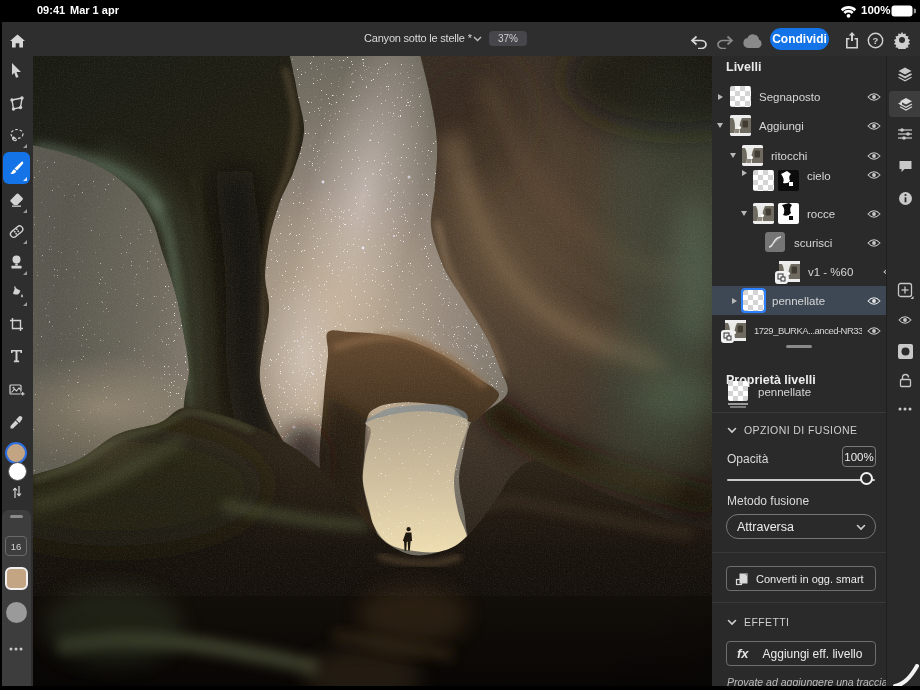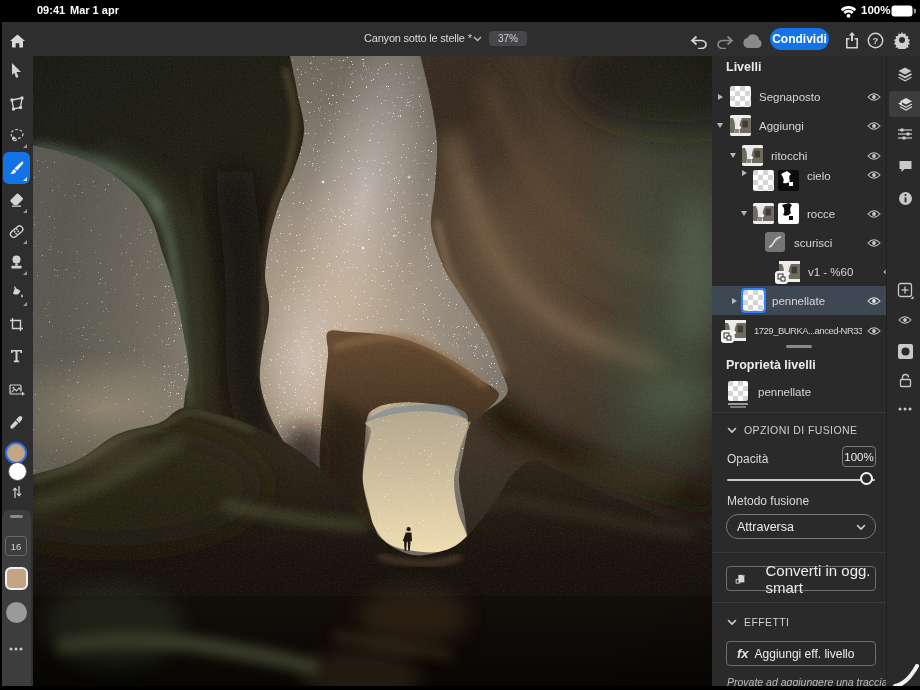--- a/index.html
+++ b/index.html
@@ -530,21 +530,21 @@
         </svg></span>
 <div style="flex:1;color:#d6d6d6;font-size:11.5px;margin-left:8px;white-space:nowrap;overflow:hidden;font-size:9.5px;letter-spacing:-0.5px;">1729_BURKA...anced-NR33</div>
 <div style="width:24px;display:flex;justify-content:center">
         <svg width="14" height="10" viewBox="0 0 14 10">
           <path d="M1,5 Q7,-1.5 13,5 Q7,11.5 1,5Z" fill="none" stroke="#c8c8c8" stroke-width="1.1"></path>
           <circle cx="7" cy="5" r="1.9" fill="#c8c8c8"></circle>
         </svg>
       </div>
     </div>
 <div style="position:absolute;left:74px;top:289px;width:26px;height:3px;border-radius:2px;background:#8a8a8a"></div>
-<div style="position:absolute;left:14px;top:302px;color:#ececec;font-size:12.5px;font-weight:700">Proprietà livelli</div>
+<div style="position:absolute;left:14px;top:317px;color:#ececec;font-size:12.5px;font-weight:700">Proprietà livelli</div>
 <div style="position:absolute;left:16px;top:325px;width:20px;height:20px;background:repeating-conic-gradient(#fff 0% 25%, #d4d4d4 0% 50%);background-size:10px 10px;border-radius:2px"></div>
 <div style="position:absolute;left:16px;top:347px;width:20px;height:2px;background:#9a9a9a"></div>
 <div style="position:absolute;left:18px;top:350px;width:16px;height:2px;background:#7a7a7a"></div>
 <div style="position:absolute;left:46px;top:330px;color:#d6d6d6;font-size:11.5px">pennellate</div>
 <div style="position:absolute;left:0;top:356px;width:174px;height:1px;background:#3a3a3a"></div>
 <div style="position:absolute;left:15px;top:368px;width:150px;height:12px;color:#cfcfcf;font-size:10.5px;letter-spacing:0.4px;display:flex;align-items:center;gap:7px">
       <svg width="10" height="7" viewBox="0 0 10 7">
         <path d="M1.5,1.5 L5,5 L8.5,1.5" stroke="#cfcfcf" stroke-width="1.6" fill="none" stroke-linecap="round"></path>
       </svg>
       <span>OPZIONI DI FUSIONE</span>
@@ -560,32 +560,32 @@
           <path d="M1.5,1.5 L5,5 L8.5,1.5" stroke="#cfcfcf" stroke-width="1.6" fill="none" stroke-linecap="round"></path>
         </svg></span>
     </div>
 <div style="position:absolute;left:0;top:496px;width:174px;height:1px;background:#3a3a3a"></div>
 <div style="position:absolute;left:14px;top:510px;width:150px;height:25px;border:1px solid #6e6e6e;border-radius:4px;display:flex;align-items:center;color:#ececec;font-size:12px">
 <svg style="margin-left:8px" width="14" height="14" viewBox="0 0 14 14">
         <rect x="4.5" y="1.5" width="8" height="10" fill="#d9d9d9"></rect>
         <path d="M12.5,1.5 l-3,0 3,3Z" fill="#8a8a8a"></path>
         <rect x="1.5" y="7.5" width="5" height="5" fill="none" stroke="#d9d9d9" stroke-width="1.2"></rect>
       </svg>
-<span style="margin-left:20px;font-size:15px">Converti in ogg. smart</span>
+<span style="margin-left:7px;font-size:11px">Converti in ogg. smart</span>
     </div>
 <div style="position:absolute;left:0;top:546px;width:174px;height:1px;background:#3a3a3a"></div>
 <div style="position:absolute;left:15px;top:560px;width:150px;height:12px;color:#cfcfcf;font-size:10.5px;letter-spacing:0.4px;display:flex;align-items:center;gap:7px">
       <svg width="10" height="7" viewBox="0 0 10 7">
         <path d="M1.5,1.5 L5,5 L8.5,1.5" stroke="#cfcfcf" stroke-width="1.6" fill="none" stroke-linecap="round"></path>
       </svg>
       <span>EFFETTI</span>
     </div>
 <div style="position:absolute;left:14px;top:585px;width:150px;height:25px;border:1px solid #6e6e6e;border-radius:4px;display:flex;align-items:center;color:#ececec;font-size:12px">
 <span style="margin-left:10px;font-style:italic;font-weight:700;font-size:13px;color:#e2e2e2">fx</span>
-      <span style="margin-left:6px">Aggiungi eff. livello</span>
+      <span style="margin-left:14px">Aggiungi eff. livello</span>
     </div>
 <div style="position:absolute;left:15px;top:620px;color:#bdbdbd;font-size:10.5px;font-style:italic;white-space:nowrap">Provate ad aggiungere una traccia o</div>
 </div>
 <div style="position:absolute;left:886px;top:56px;width:34px;height:630px;background:#2a2a2a;border-left:1px solid #1f1f1f">
 <div style="position:absolute;left:2px;top:5px;width:32px;height:26px;display:flex;align-items:center;justify-content:center">
       <svg width="16" height="16" viewBox="0 0 16 16">
         <path d="M8,1.5 L14.5,5 8,8.5 1.5,5Z" fill="#c8c8c8"></path>
         <path d="M2.5,8 L8,11 13.5,8 M8,11 L14.5,7.8" stroke="#c8c8c8" stroke-width="1.2" fill="none"></path>
         <path d="M1.5,8.3 L8,11.8 14.5,8.3 M1.5,11.3 L8,14.8 14.5,11.3" stroke="#c8c8c8" stroke-width="1.2" fill="none"></path>
       </svg>

